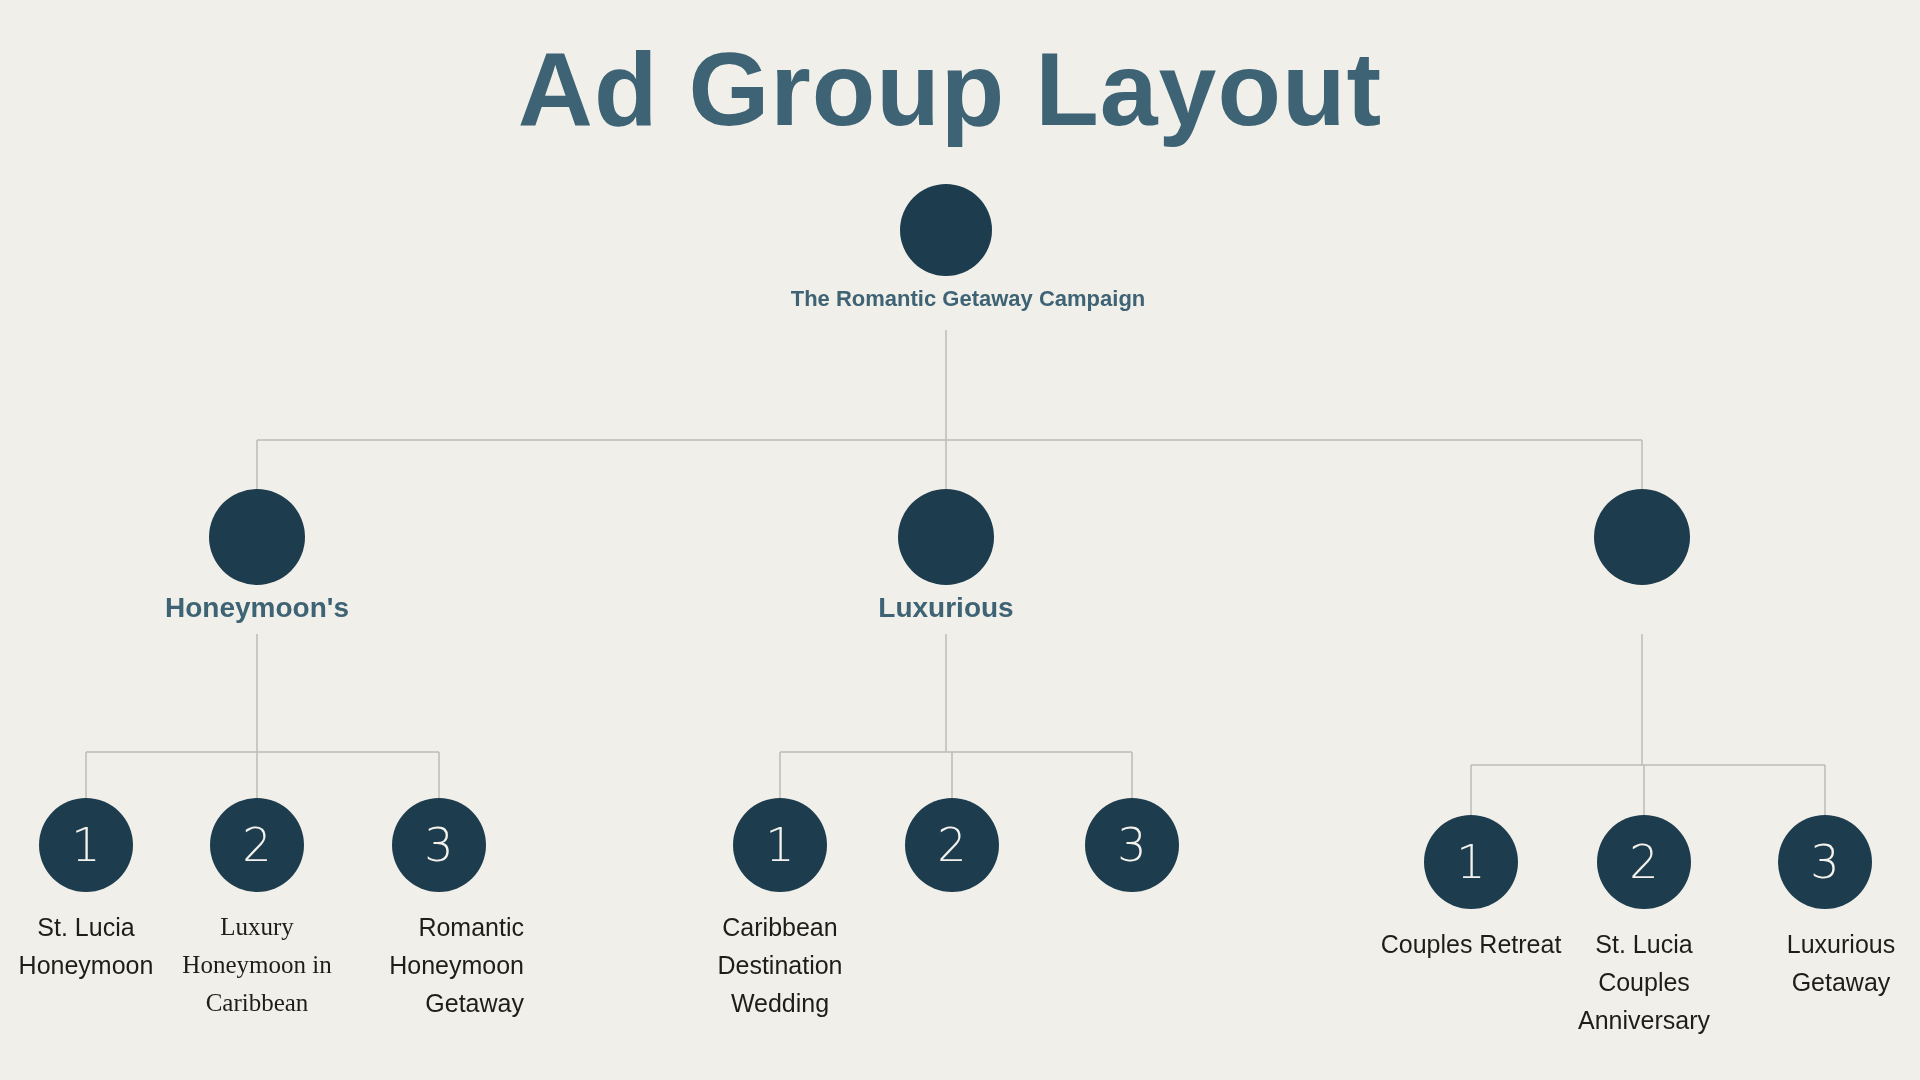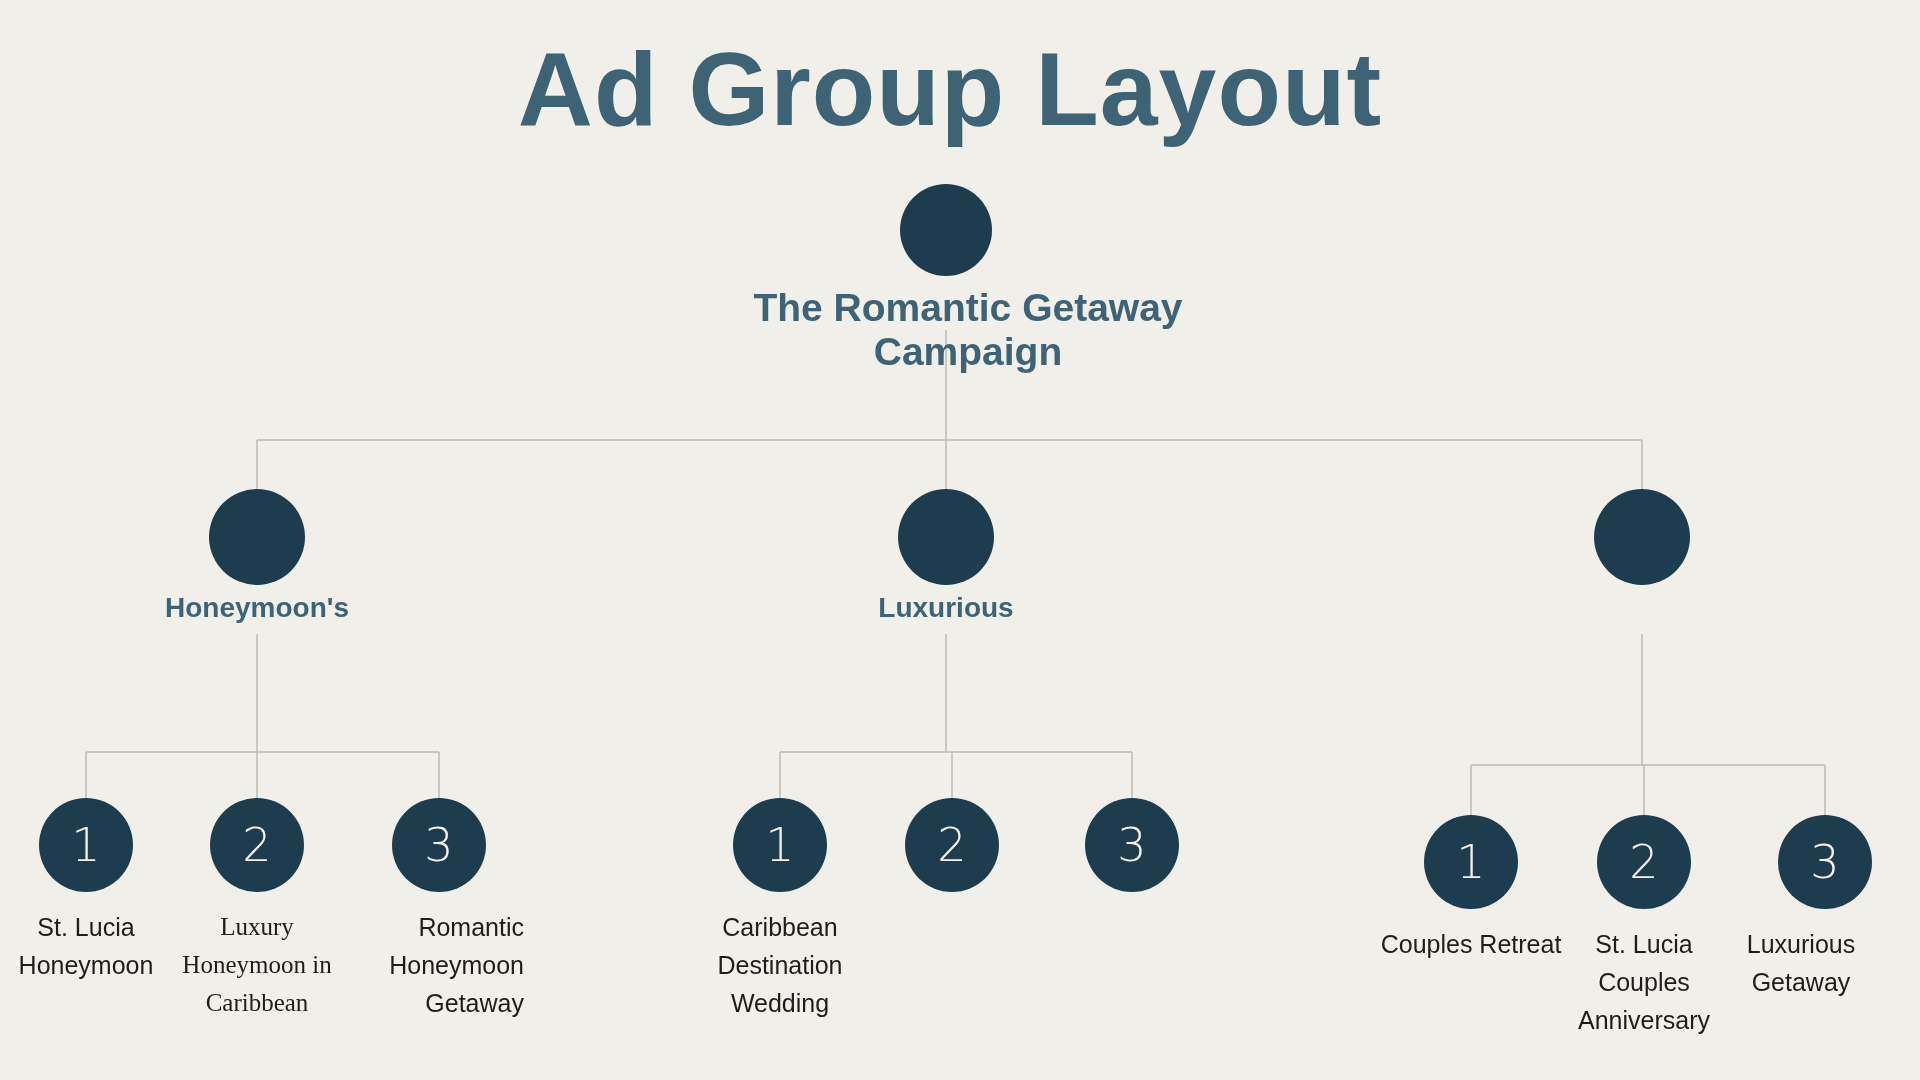--- a/index.html
+++ b/index.html
@@ -32,41 +32,41 @@
   .num{
     color:var(--number-text);
     font-size:46px;
     font-weight:200;
     line-height:1;
     font-family:"DejaVu Sans","Liberation Sans",sans-serif;
   }
 
   .heading{position:absolute;color:var(--heading-text);font-weight:700;text-align:center;}
   .title{left:0;top:30px;width:1900px;font-size:104px;letter-spacing:1px;}
-  .root-label{left:668px;top:286px;width:600px;font-size:39px;}
+  .root-label{left:668px;top:286px;width:600px;font-size:22px;}
   .branch-label{top:592px;width:300px;font-size:28px;}
   .bl-0{left:107px;} .bl-1{left:796px;} .bl-2{left:1492px;}
 
   .child-label{
     position:absolute;
     color:var(--label-text);
     font-size:25px;
     line-height:38px;
     text-align:center;
     font-weight:400;
   }
   .cl-l1{left:11px;top:908px;width:150px;}
   .cl-l2{left:162px;top:908px;width:190px;font-family:Liberation Serif, serif;}
   .cl-l3{left:354px;top:908px;width:170px;text-align:right;}
   .cl-m1{left:695px;top:908px;width:170px;}
   .cl-m2{left:877px;top:908px;width:150px;}
   .cl-m3{left:1027px;top:908px;width:210px;}
   .cl-r1{left:1356px;top:925px;width:230px;}
   .cl-r2{left:1559px;top:925px;width:170px;}
-  .cl-r3{left:1726px;top:925px;width:150px;}
+  .cl-r3{left:1766px;top:925px;width:150px;}
 </style>
 </head>
 <body>
 
 <div class="canvas">
 
   <svg class="connectors" viewBox="0 0 1920 1080" xmlns="http://www.w3.org/2000/svg">
 
     <line x1="946" y1="330" x2="946" y2="440"></line>
     <line x1="257" y1="440" x2="1642" y2="440"></line>

